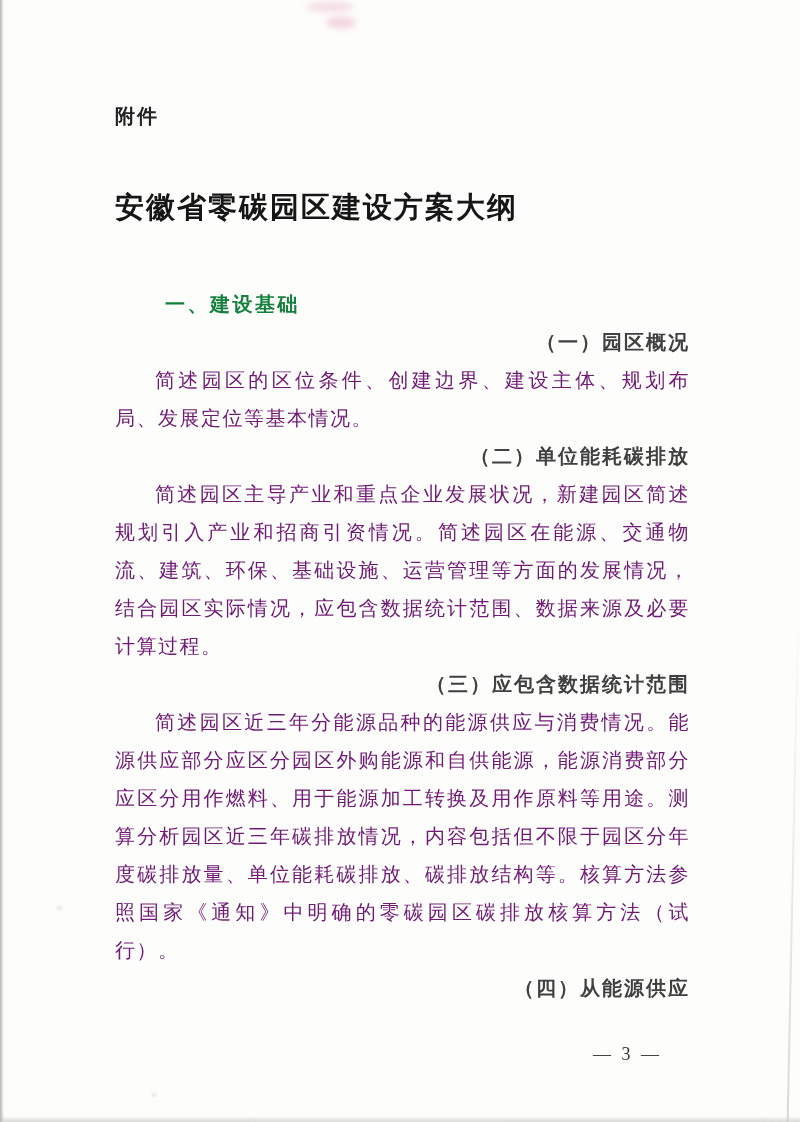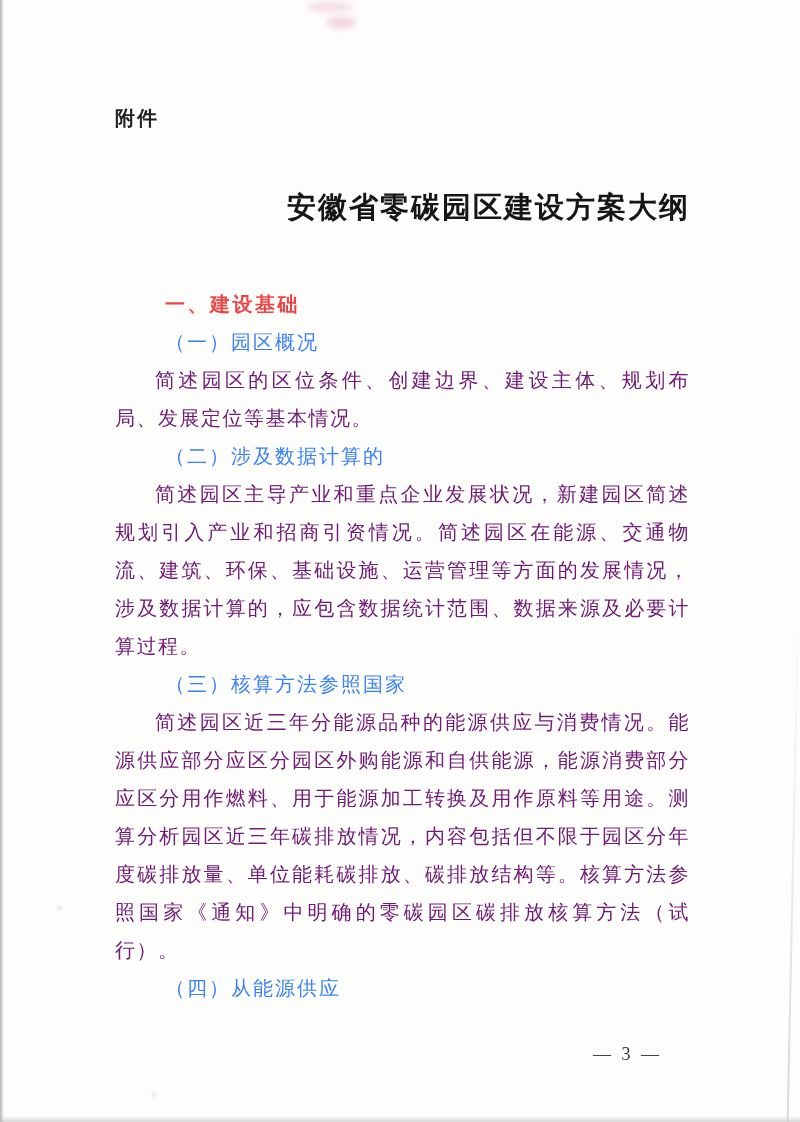--- a/index.html
+++ b/index.html
@@ -44,54 +44,55 @@
     position: relative;
     padding: 104px 110px 0 115px;
   }
 
   .attachment-label {
     font-size: 20px;
     line-height: 28px;
     font-weight: bold;
     letter-spacing: 2px;
     color: #222;
-    font-family: Liberation Serif, serif;
+    font-family: Liberation Mono, monospace;
   }
 
   .doc-title {
     margin-top: 55px;
-    text-align: right;
+    text-align: left;
     font-size: 29px;
     line-height: 40px;
     font-weight: bold;
     letter-spacing: 2px;
     color: #161616;
   }
 
   .doc-body { margin-top: 58px; }
 
   .doc-body > div {
     font-size: 20px;
     line-height: 38px;
     letter-spacing: 1.5px;
   }
 
   .heading1 {
     font-weight: bold;
     padding-left: 50px;
-    color: #ef4444;
+    color: #15803d;
     letter-spacing: 2.5px !important;
     font-family: "Liberation Sans", "DejaVu Sans", sans-serif;
   }
 
   .heading2 {
-    font-weight: normal;
+    font-weight: bold;
     padding-left: 50px;
-    color: #3b82f6;
+    color: #404040;
     letter-spacing: 2px !important;
+    text-align: right;
   }
 
   .paragraph {
     text-indent: 2em;
     text-align: justify;
     color: #701a75;
   }
 
   .page-number {
     position: absolute;
@@ -116,22 +117,22 @@
 
   <div class="content">
     <div class="attachment-label">附件</div>
 
     <div class="doc-title">安徽省零碳园区建设方案大纲</div>
 
     <div class="doc-body">
         <div class="heading1">一、建设基础</div>
         <div class="heading2">（一）园区概况</div>
         <div class="paragraph">简述园区的区位条件、创建边界、建设主体、规划布局、发展定位等基本情况。</div>
-        <div class="heading2">（二）涉及数据计算的</div>
-        <div class="paragraph">简述园区主导产业和重点企业发展状况，新建园区简述规划引入产业和招商引资情况。简述园区在能源、交通物流、建筑、环保、基础设施、运营管理等方面的发展情况，涉及数据计算的，应包含数据统计范围、数据来源及必要计算过程。</div>
-        <div class="heading2">（三）核算方法参照国家</div>
+        <div class="heading2">（二）单位能耗碳排放</div>
+        <div class="paragraph">简述园区主导产业和重点企业发展状况，新建园区简述规划引入产业和招商引资情况。简述园区在能源、交通物流、建筑、环保、基础设施、运营管理等方面的发展情况，结合园区实际情况，应包含数据统计范围、数据来源及必要计算过程。</div>
+        <div class="heading2">（三）应包含数据统计范围</div>
         <div class="paragraph">简述园区近三年分能源品种的能源供应与消费情况。能源供应部分应区分园区外购能源和自供能源，能源消费部分应区分用作燃料、用于能源加工转换及用作原料等用途。测算分析园区近三年碳排放情况，内容包括但不限于园区分年度碳排放量、单位能耗碳排放、碳排放结构等。核算方法参照国家《通知》中明确的零碳园区碳排放核算方法（试行）。</div>
         <div class="heading2">（四）从能源供应</div>
       </div>
   </div>
 
   <div class="page-number">— 3 —</div>
 </div>
 
 </body></html>

